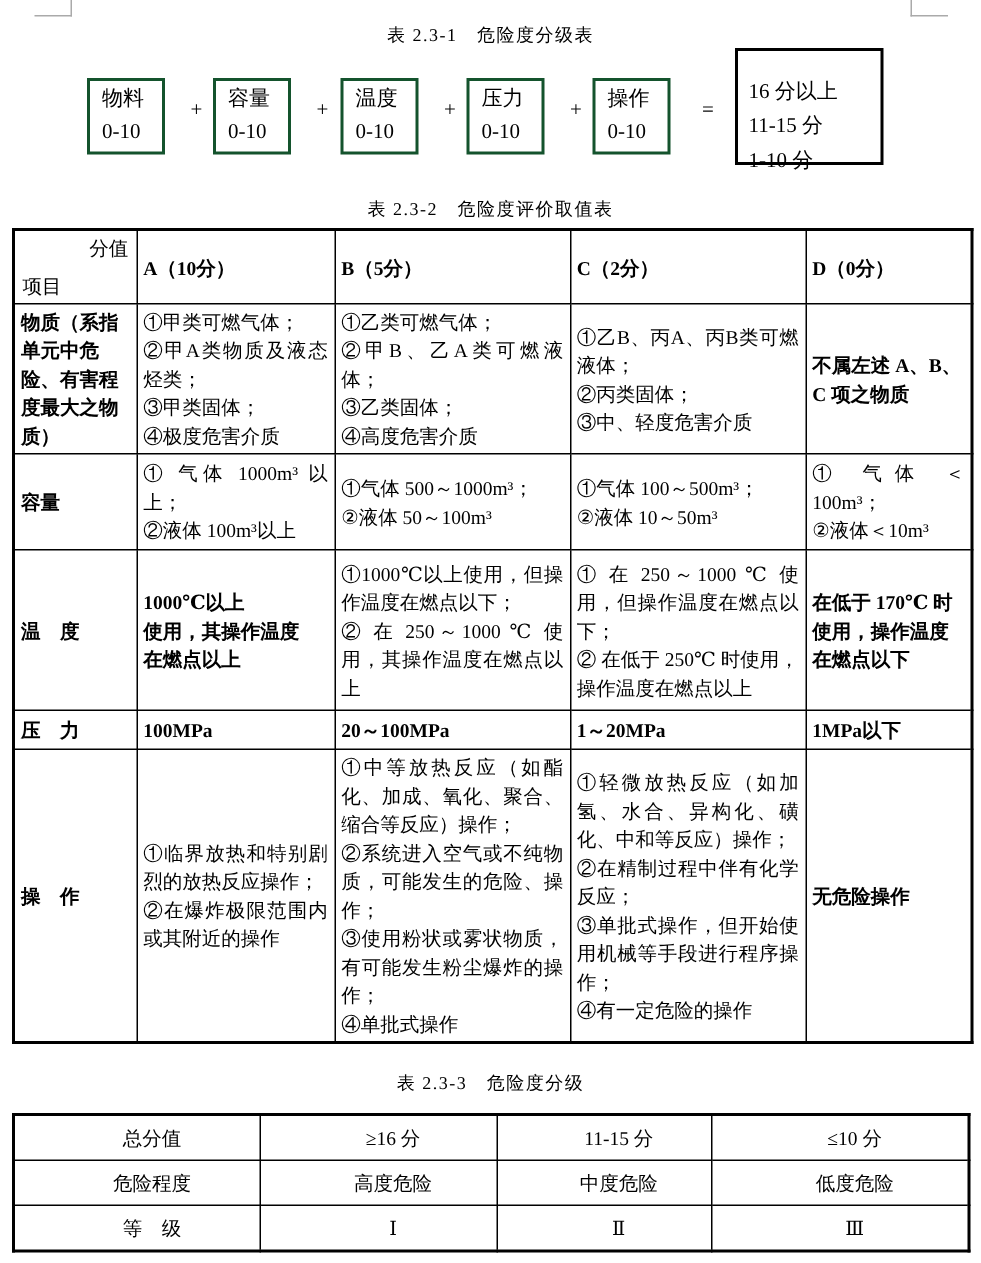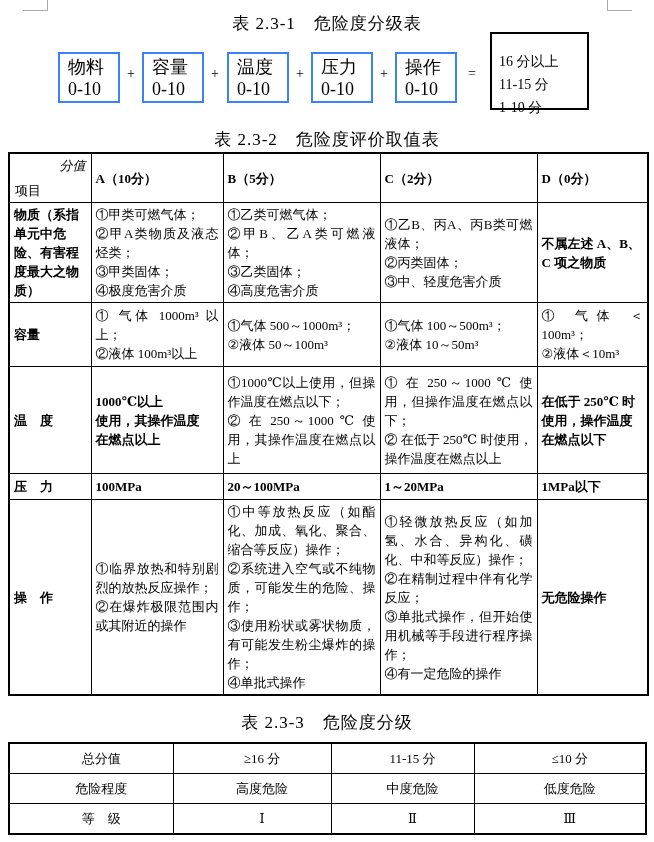--- a/index.html
+++ b/index.html
@@ -3,37 +3,37 @@
 <meta charset="utf-8">
 <style>
   html,body { margin:0; padding:0; background:#e8e8e8; }
   .page {
     position:relative; width:654px; height:842px; background:#ffffff;
     margin:0 auto; overflow:hidden;
     font-family:"Liberation Serif","DejaVu Serif",serif; color:#000;
   }
   .crop { position:absolute; background:#aaaaaa; }
   .title { position:absolute; left:0; width:654px; text-align:center;
-           font-size:17px; line-height:19px; letter-spacing:1px; }
+           font-size:12px; line-height:19px; letter-spacing:1px; }
   
-  .fbox { position:absolute; top:52px; width:62px; height:51px; border:2px solid #3b82f6;
-          box-sizing:border-box; padding:2px 0 0 8px; font-size:18px; line-height:22px; }
+  .fbox { position:absolute; top:52px; width:52px; height:51px; border:2px solid #14532d;
+          box-sizing:border-box; padding:2px 0 0 8px; font-size:14px; line-height:22px; }
   .op   { position:absolute; top:66px; width:16px; text-align:center; font-size:14px; }
   .rbox { position:absolute; left:490px; top:32px; width:99px; height:78px; border:2px solid #000;
           box-sizing:border-box; padding:16px 0 0 7px; font-size:14px; line-height:23px; }
   
   table { border-collapse:collapse; table-layout:fixed; position:absolute; }
   .t2 { left:8px; top:152px; width:639px; border:2px solid #000; }
   .t3 { left:8px; top:742px; width:637px; border:2px solid #000; }
   td { border:1px solid #000; font-size:13px; vertical-align:middle;
        padding:2px 4px; line-height:19px; overflow:hidden; }
   .c-center { white-space:pre-line;font-weight:bold; }
   .c-list   { text-align:justify; white-space:pre-line; text-justify:inter-ideograph; }
   .corner-wrap { position:relative; width:100%; height:44px; }
-  .corner-top    { position:absolute; top:0; right:1px;font-style:italic; }
+  .corner-top    { position:absolute; top:0; right:1px; }
   .corner-bottom { position:absolute; bottom:0; left:1px;margin-top:48px; }
   .t3 td { text-align:center; height:25px;padding-left:24px; }
 </style>
 </head>
 <body>
 
 <div class="page">
 
   <div class="crop" style="left:23px;top:10px;width:25px;height:1px"></div>
   <div class="crop" style="left:47px;top:0;width:1px;height:11px"></div>
@@ -129,21 +129,21 @@
     </tr>
     <tr>
       <td class="c-center" style="height:102px">温　度</td>
       <td class="c-center">1000℃以上
 使用，其操作温度
 在燃点以上</td>
       <td class="c-list">①1000℃以上使用，但操作温度在燃点以下；
 ② 在 250～1000 ℃ 使用，其操作温度在燃点以上</td>
       <td class="c-list">① 在 250～1000 ℃ 使用，但操作温度在燃点以下；
 ② 在低于 250℃ 时使用，操作温度在燃点以上</td>
-      <td class="c-center">在低于 250℃ 时使用，操作温度在燃点以下</td>
+      <td class="c-center">在低于 170℃ 时使用，操作温度在燃点以下</td>
     </tr>
     <tr>
       <td class="c-center" style="height:21px">压　力</td>
       <td class="c-center">100MPa</td>
       <td class="c-center">20～100MPa</td>
       <td class="c-center">1～20MPa</td>
       <td class="c-center">1MPa以下</td>
     </tr>
     <tr>
       <td class="c-center" style="height:190px">操　作</td>

